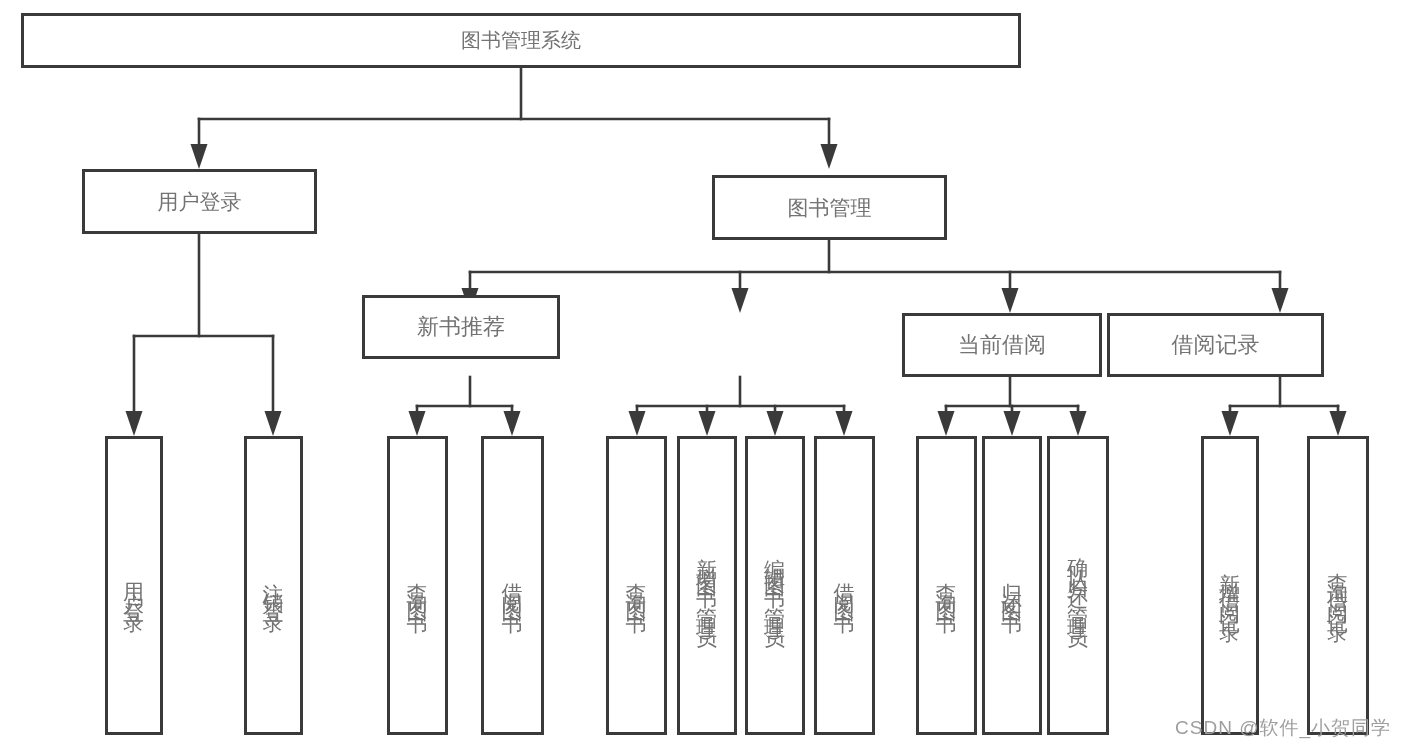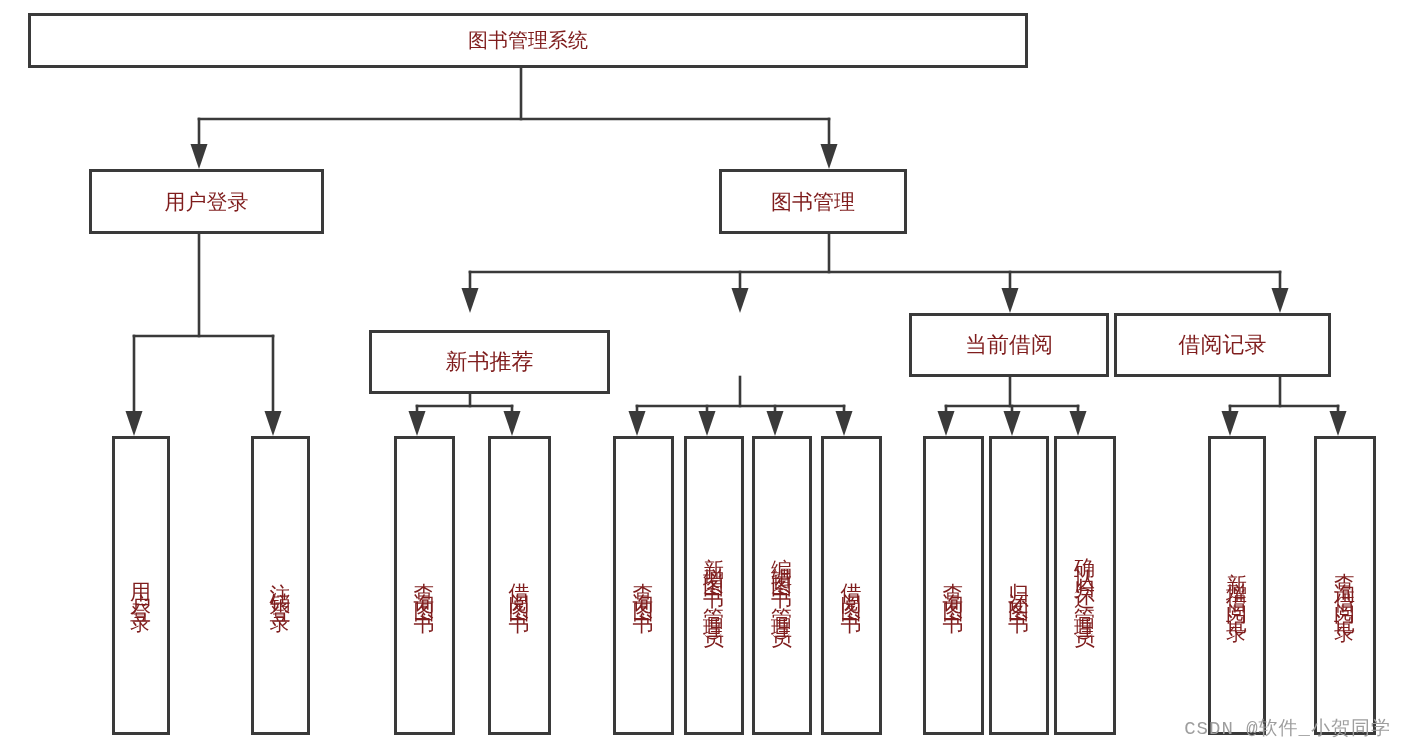--- a/index.html
+++ b/index.html
@@ -24,42 +24,40 @@
     pointer-events: none;
   }
   .node {
     position: absolute;
     box-sizing: border-box;
     border: 3px solid #3a3a3a;
     background: #ffffff;
     display: flex;
     align-items: center;
     justify-content: center;
-    color: #7f1d1d;
+    color: #737373;
     white-space: nowrap;
-    margin-left: 7px;
   }
   .node.root  { font-size: 20px; }
   .node.lvl2  { font-size: 21px; }
   .node.lvl3  { font-size: 22px; }
   .node.leaf {
     font-size: 21px;
     writing-mode: vertical-rl;
     letter-spacing: 10px;
     line-height: 1;
   }
   .watermark {
     position: absolute;
     right: 14px;
     bottom: 6px;
     font-size: 19px;
     color: #9e9e9e;
     letter-spacing: 1px;
     z-index: 5;
-    font-family: Liberation Mono, monospace;
   }
 </style>
 </head>
 <body>
 
 <div id="canvas">
 
   <svg id="edges" viewBox="0 0 1405 747" xmlns="http://www.w3.org/2000/svg">
       <line x1="521" y1="68" x2="521" y2="119" stroke="#3a3a3a" stroke-width="2.6" stroke-linecap="square"></line>
       <line x1="199" y1="119" x2="829" y2="119" stroke="#3a3a3a" stroke-width="2.6" stroke-linecap="square"></line>
@@ -111,23 +109,23 @@
       <line x1="1230" y1="406" x2="1338" y2="406" stroke="#3a3a3a" stroke-width="2.6" stroke-linecap="square"></line>
       <line x1="1230" y1="406" x2="1230" y2="415" stroke="#3a3a3a" stroke-width="2.6" stroke-linecap="square"></line>
       <polygon points="1221.5,411 1238.5,411 1230,436" fill="#3a3a3a"></polygon>
       <line x1="1338" y1="406" x2="1338" y2="415" stroke="#3a3a3a" stroke-width="2.6" stroke-linecap="square"></line>
       <polygon points="1329.5,411 1346.5,411 1338,436" fill="#3a3a3a"></polygon>
     </svg>
 
   <div class="node root" style="left:21px; top:13px; width:1000px; height:55px">图书管理系统</div>
 
   <div class="node lvl2" style="left:82px; top:169px; width:235px; height:65px">用户登录</div>
-  <div class="node lvl2" style="left:712px; top:169px; width:188px; height:65px">图书管理</div>
+  <div class="node lvl2" style="left:712px; top:175px; width:235px; height:65px">图书管理</div>
 
-  <div class="node lvl3" style="left:362px; top:330px; width:241px; height:64px">新书推荐</div>
+  <div class="node lvl3" style="left:362px; top:295px; width:198px; height:64px">新书推荐</div>
   <div class="node lvl3" style="left:902px; top:313px; width:200px; height:64px">当前借阅</div>
   <div class="node lvl3" style="left:1107px; top:313px; width:217px; height:64px">借阅记录</div>
 
   <div class="node leaf" style="left:105px; top:436px; width:58px; height:299px">用户登录</div>
   <div class="node leaf" style="left:244px; top:436px; width:59px; height:299px">注销登录</div>
 
   <div class="node leaf" style="left:387px; top:436px; width:61px; height:299px">查询图书</div>
   <div class="node leaf" style="left:481px; top:436px; width:63px; height:299px">借阅图书</div>
 
   <div class="node leaf" style="left:606px; top:436px; width:61px; height:299px">查询图书</div>

